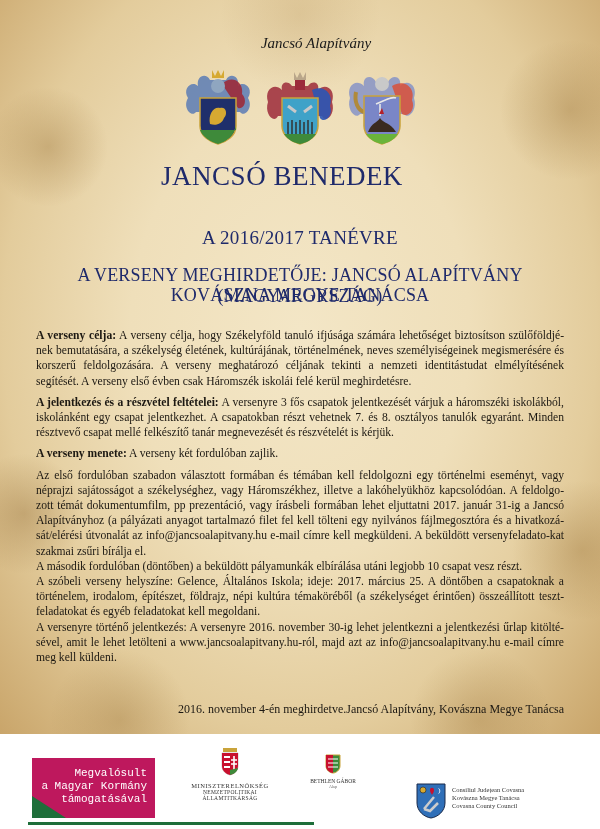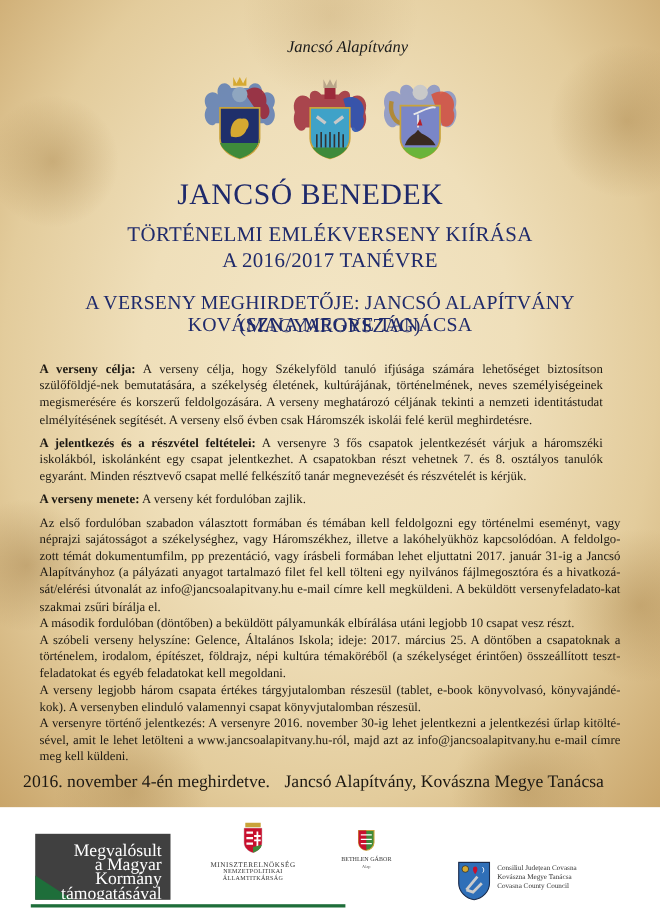--- a/index.html
+++ b/index.html
@@ -49,32 +49,32 @@
   .org {
     position: absolute; left: 0; width: 600px; text-align: center;
     font-size: 18px; color: #1f2a6b; letter-spacing: 0.2px;
   }
   .org.l1 { top: 265px; }
   .org.l2 { top: 285px; }
   .body-text {
     position: absolute; top: 328px; left: 36px; width: 528px;
     font-size: 11.6px; line-height: 15.2px; color: #1c1812; text-align: justify;
   }
-  .body-text p { margin: 0 16px 6px 0; }
+  .body-text p { margin: 0 0 6px 0; }
   .body-text p.tight { margin: 0; }
   .body-text b { font-weight: bold; }
   .footer-line {
-    position: absolute; top: 702px; left: 21px; width: 528px;
-    font-size: 16px; color: #1c1812; display: flex; justify-content: space-between;
+    position: absolute; top: 702px; left: 36px; width: 528px;
+    font-size: 12px; color: #1c1812; display: flex; justify-content: flex-end;
   }
   .logos { position: absolute; top: 734px; left: 0; width: 600px; height: 95px; background: #fff; }
   .gov-box {
     position: absolute; left: 32px; top: 24px; width: 123px; height: 60px;
-    background: #404040; color: #fff; font-family: Liberation Serif, serif;
-    font-size: 16px; line-height: 13px; text-align: right; padding: 9px 8px 0 0; box-sizing: border-box;
+    background: #be185d; color: #fff; font-family: Liberation Mono, monospace;
+    font-size: 11px; line-height: 13px; text-align: right; padding: 9px 8px 0 0; box-sizing: border-box;
     overflow: hidden;
   }
   .gov-box .tri {
     position: absolute; left: 0; bottom: 0; width: 0; height: 0;
     border-left: 34px solid #1e6e3a; border-top: 22px solid transparent;
   }
   .gov-box span { display: block; position: relative; }
   .green-bar { position: absolute; left: 28px; top: 88px; width: 286px; height: 3px; background: #1e6e3a; }
   .logo-min { position: absolute; left: 175px; top: 12px; width: 110px; text-align: center; }
   .logo-min .lbl1 { font-size: 6.5px; letter-spacing: 0.5px; color: #333; margin-top: 2px; }
@@ -125,33 +125,31 @@
         <path d="M18 28 L54 28 L54 58 C54 68 44 74 36 76 C28 74 18 68 18 58Z" fill="#7a86c7" stroke="#c9a33a" stroke-width="1.5"></path>
         <path d="M20 66 L52 66 C48 72 42 75 36 76 C30 75 24 72 20 66Z" fill="#6ab43a"></path>
         <path d="M22 64 C26 54 30 56 34 50 C38 56 44 54 50 64Z" fill="#3a2a20"></path>
         <path d="M34 48 L34 36 M30 36 C40 32 46 28 50 30" stroke="#e8e8e8" stroke-width="1.6" fill="none"></path>
         <path d="M33 46 L36 40 L38 46Z" fill="#b5202a"></path>
       </svg>
     </div>
   </div>
 
   <div class="title-main">JANCSÓ BENEDEK</div>
-  <div class="title-sub l1">TÖRTÉNELMI EMLÉKVERSENY KIÍRÁSA</div>
   <div class="title-sub l2">A 2016/2017 TANÉVRE</div>
   <div class="org l1">A VERSENY MEGHIRDETŐJE: JANCSÓ ALAPÍTVÁNY (MAGYARORSZÁG)</div>
   <div class="org l2">KOVÁSZNA MEGYE TANÁCSA</div>
 
   <div class="body-text">
     <p><b>A verseny célja:</b><span> A verseny célja, hogy Székelyföld tanuló ifjúsága számára lehetőséget biztosítson szülőföldjé-nek bemutatására, a székelység életének, kultúrájának, történelmének, neves személyiségeinek megismerésére és korszerű feldolgozására. A verseny meghatározó céljának tekinti a nemzeti identitástudat elmélyítésének segítését. A verseny első évben csak Háromszék iskolái felé kerül meghirdetésre.</span></p>
     <p><b>A jelentkezés és a részvétel feltételei:</b><span> A versenyre 3 fős csapatok jelentkezését várjuk a háromszéki iskolákból, iskolánként egy csapat jelentkezhet. A csapatokban részt vehetnek 7. és 8. osztályos tanulók egyaránt. Minden résztvevő csapat mellé felkészítő tanár megnevezését és részvételét is kérjük.</span></p>
     <p><b>A verseny menete:</b><span> A verseny két fordulóban zajlik.</span></p>
     <p class="tight">Az első fordulóban szabadon választott formában és témában kell feldolgozni egy történelmi eseményt, vagy néprajzi sajátosságot a székelységhez, vagy Háromszékhez, illetve a lakóhelyükhöz kapcsolódóan. A feldolgo-zott témát dokumentumfilm, pp prezentáció, vagy írásbeli formában lehet eljuttatni 2017. január 31-ig a Jancsó Alapítványhoz (a pályázati anyagot tartalmazó filet fel kell tölteni egy nyilvános fájlmegosztóra és a hivatkozá-sát/elérési útvonalát az info@jancsoalapitvany.hu e-mail címre kell megküldeni. A beküldött versenyfeladato-kat szakmai zsűri bírálja el.</p>
     <p class="tight">A második fordulóban (döntőben) a beküldött pályamunkák elbírálása utáni legjobb 10 csapat vesz részt.</p>
     <p class="tight">A szóbeli verseny helyszíne: Gelence, Általános Iskola; ideje: 2017. március 25.  A döntőben a csapatoknak a történelem, irodalom, építészet, földrajz, népi kultúra témaköréből (a székelységet érintően) összeállított teszt-feladatokat és egyéb feladatokat kell megoldani.</p>
-    <p class="tight">A verseny legjobb három csapata értékes tárgyjutalomban részesül (tablet, e-book könyvolvasó, könyvajándé-kok). A versenyben elinduló valamennyi csapat könyvjutalomban részesül.</p>
     <p class="tight">A versenyre történő jelentkezés: A versenyre 2016. november 30-ig lehet jelentkezni a jelentkezési űrlap kitölté-sével, amit le lehet letölteni a www.jancsoalapitvany.hu-ról, majd azt az info@jancsoalapitvany.hu e-mail címre meg kell küldeni.</p>
   </div>
 
   <div class="footer-line">
     <span>2016. november 4-én meghirdetve.</span>
     <span>Jancsó Alapítvány,  Kovászna Megye Tanácsa</span>
   </div>
 </div>
 
 <div class="logos">

